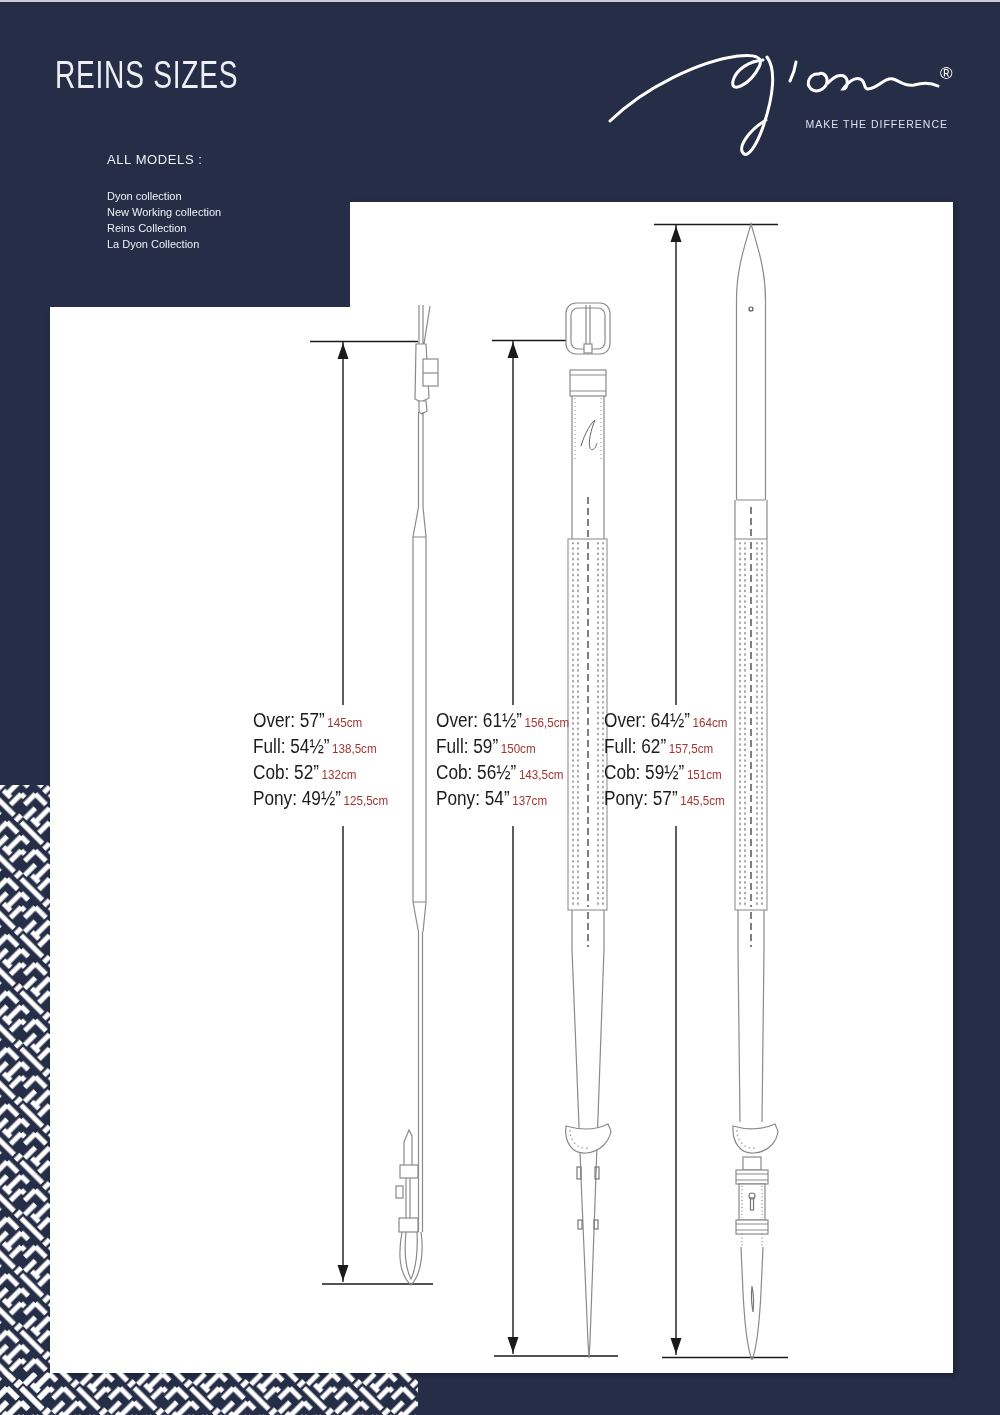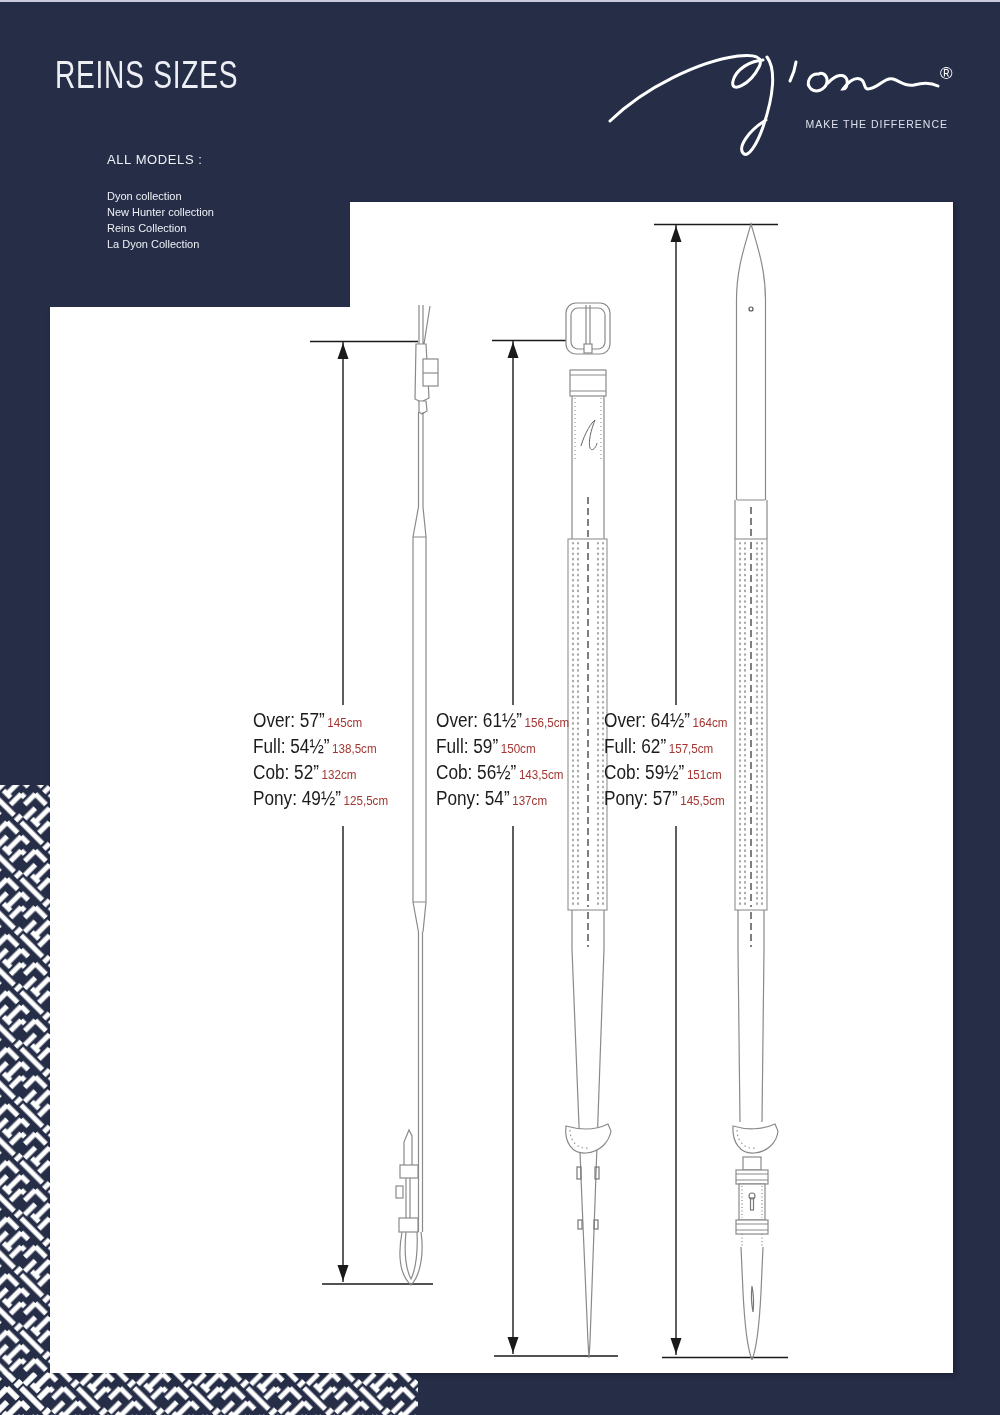--- a/index.html
+++ b/index.html
@@ -39,21 +39,21 @@
     </defs>
     <rect x="0" y="783" width="50" height="632" fill="url(#maze)"></rect>
     <rect x="0" y="1371" width="418" height="44" fill="url(#maze)"></rect>
   </svg>
 
   <div class="header-block">
     <h1 class="page-title">REINS SIZES</h1>
     <div class="models">
       <div class="models-heading">ALL MODELS :</div>
       <div class="model-item">Dyon collection</div>
-      <div class="model-item">New Hunter collection</div>
+      <div class="model-item">New Working collection</div>
       <div class="model-item">Reins Collection</div>
       <div class="model-item">La Dyon Collection</div>
     </div>
   </div>
 
   <div class="logo-area">
     <svg class="logo-sig" width="360" height="130" viewBox="0 0 360 130">
       <g stroke="#ffffff" stroke-width="3" fill="none" stroke-linecap="round">
         <path d="M10,84 C45,50 100,24 138,19 C155,17 164,20 159,30 C150,48 130,57 133,44 C136,32 150,24 163,23"></path>
         <path d="M167,20 C176,32 174,58 163,90 C157,107 148,122 143,116 C138,110 148,94 166,83"></path>

